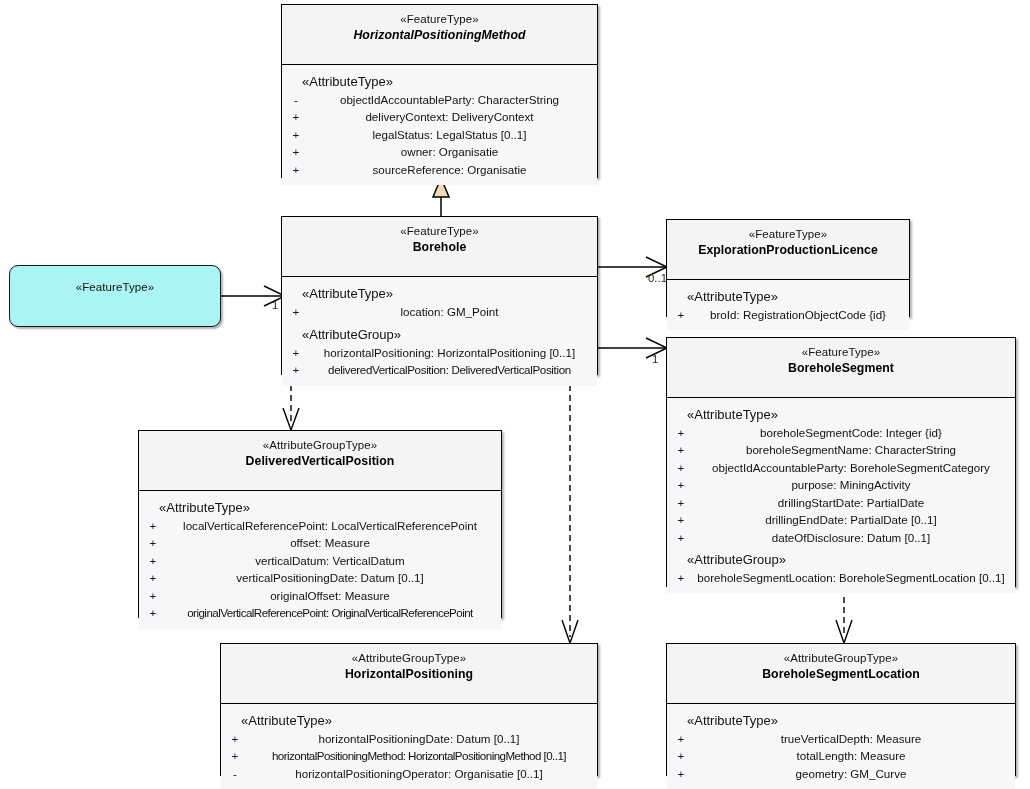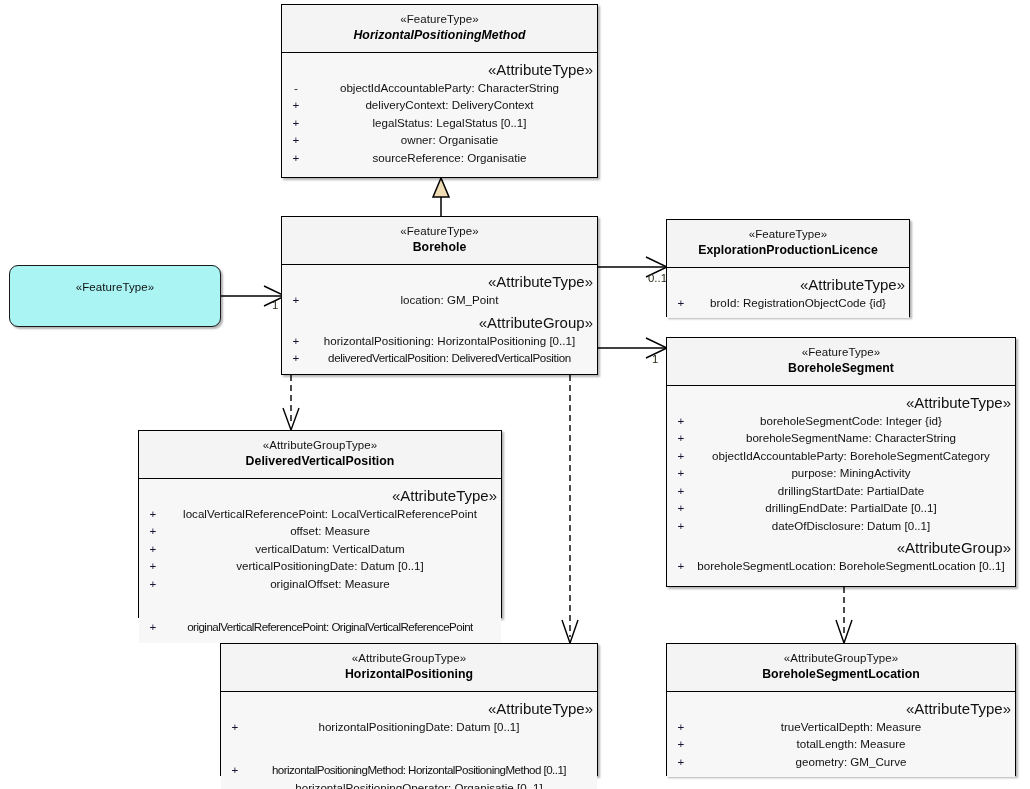--- a/index.html
+++ b/index.html
@@ -29,21 +29,21 @@
   }
   .uml-box.rounded {
     border-radius: 9px;
   }
   .uml-box.cyan {
     background: #aaf4f4;
     border: 1.3px solid #1a1a1a;
   }
   .uml-header {
     box-sizing: border-box;
-    padding: 7px 8px 8px 8px;
+    padding: 7px 8px 20px 8px;
     text-align: center;
     background: #f4f4f4;
     border-bottom: 1.6px solid #000000;
   }
   .uml-box.cyan .uml-header {
     background: transparent;
     border-bottom: none;
     padding-top: 14px;
   }
   .stereotype {
@@ -61,25 +61,24 @@
   }
   .classname.abstract {
     font-style: italic;
   }
   .uml-body {
     box-sizing: border-box;
     padding: 8px 4px 7px 4px;
     background: #f7f7f7;
   }
   .attr-group-label {
-    font-size: 15px;
+    font-size: 13px;
     color: #111111;
     line-height: 17.5px;
     padding-left: 16px;
-    text-align: right;
   }
   .attr-row {
     display: flex;
     align-items: baseline;
     line-height: 17.5px;
     font-size: 11.6px;
     color: #111111;
     white-space: nowrap;
   }
   .attr-vis {
@@ -92,21 +91,20 @@
   .attr-text {
     flex: 1 1 auto;
     overflow: hidden;
     text-align: center;
   }
   .attr-text.squeeze {
     letter-spacing: -0.35px;
   }
   .attr-text.squeeze2 {
     letter-spacing: -0.55px;
-    margin-top: 26px;
   }
 
   
   .conn {
     position: absolute;
   }
   .conn svg {
     display: block;
     overflow: visible;
   }

